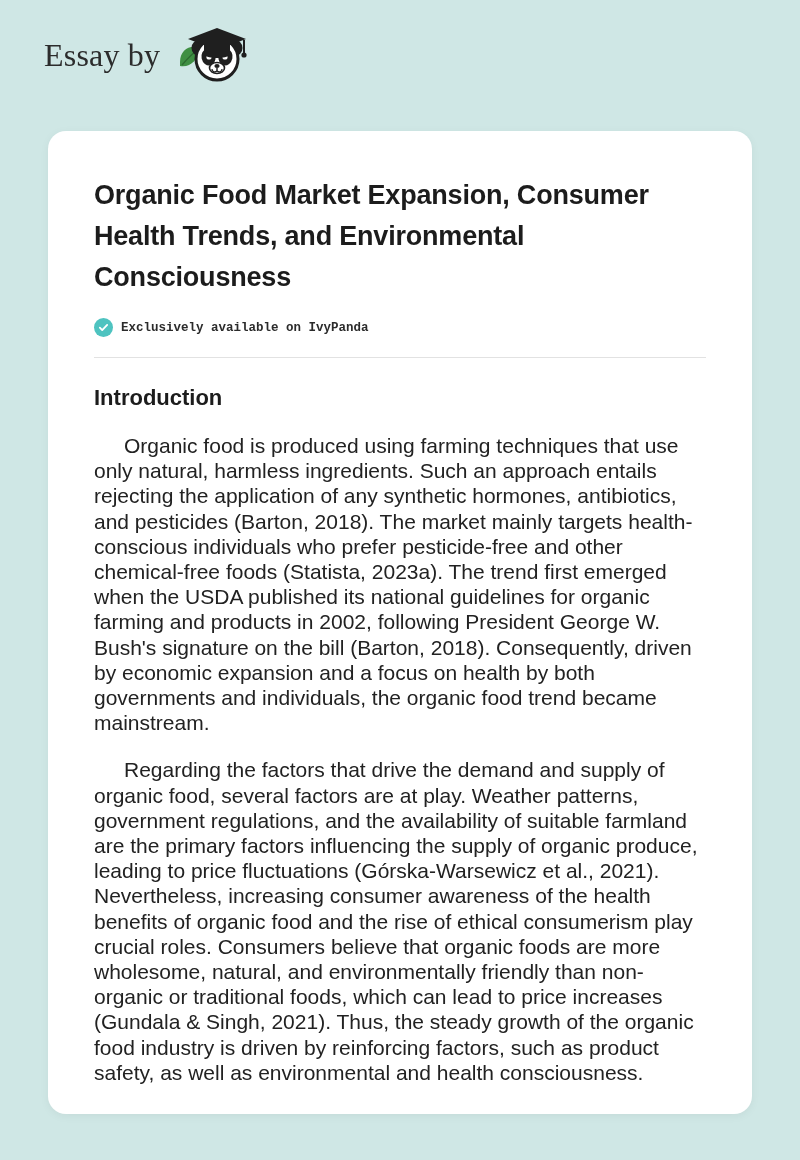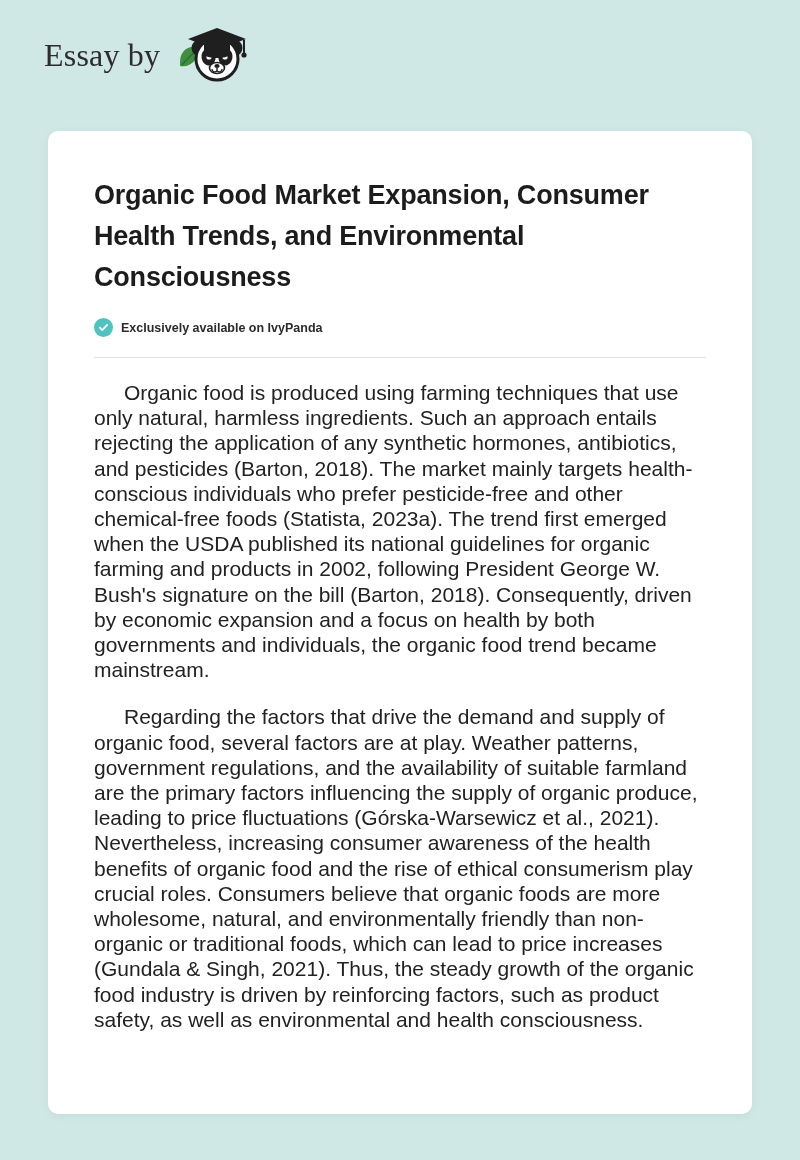--- a/index.html
+++ b/index.html
@@ -59,37 +59,38 @@
     font-weight: bold;
   }
   
   .card {
     position: absolute;
     left: 48px;
     top: 131px;
     width: 704px;
     height: 983px;
     background: #ffffff;
-    border-radius: 10px;
+    border-radius: 18px;
     box-shadow: 0 2px 10px rgba(0,0,0,0.05);
     box-sizing: border-box;
     padding: 44px 46px 40px 46px;
   }
   .doc-title {
     font-size: 27px;
     line-height: 41px;
     font-weight: bold;
     color: #1c1c1c;
     margin: 0 0 0 0;
     letter-spacing: -0.2px;
   }
   .badge-row {
     display: flex;
     align-items: center;
     margin-top: 20px;
+    font-family: Liberation Mono, monospace;
   }
   .badge-check {
     width: 19px;
     height: 19px;
     border-radius: 50%;
     background: #4ec3c0;
     display: flex;
     align-items: center;
     justify-content: center;
     margin-right: 8px;
@@ -168,18 +169,19 @@
       <span class="badge-check">
         <svg width="11" height="11" viewBox="0 0 12 12" xmlns="http://www.w3.org/2000/svg">
           <path d="M2 6.2 L4.6 8.8 L10 3.2" stroke="#ffffff" stroke-width="2" fill="none" stroke-linecap="round" stroke-linejoin="round"></path>
         </svg>
       </span>
       <span class="badge-text">Exclusively available on IvyPanda</span>
     </div>
 
     <div class="divider"></div>
 
+    <h2 class="section-heading">Introduction</h2>
 
     <p class="para">Organic food is produced using farming techniques that use only natural, harmless ingredients. Such an approach entails rejecting the application of any synthetic hormones, antibiotics, and pesticides (Barton, 2018). The market mainly targets health-conscious individuals who prefer pesticide-free and other chemical-free foods (Statista, 2023a). The trend first emerged when the USDA published its national guidelines for organic farming and products in 2002, following President George W. Bush's signature on the bill (Barton, 2018). Consequently, driven by economic expansion and a focus on health by both governments and individuals, the organic food trend became mainstream.</p>
     <p class="para">Regarding the factors that drive the demand and supply of organic food, several factors are at play. Weather patterns, government regulations, and the availability of suitable farmland are the primary factors influencing the supply of organic produce, leading to price fluctuations (Górska-Warsewicz et al., 2021). Nevertheless, increasing consumer awareness of the health benefits of organic food and the rise of ethical consumerism play crucial roles. Consumers believe that organic foods are more wholesome, natural, and environmentally friendly than non-organic or traditional foods, which can lead to price increases (Gundala &amp; Singh, 2021). Thus, the steady growth of the organic food industry is driven by reinforcing factors, such as product safety, as well as environmental and health consciousness.</p>
 
   </div>
 </div>
 
 </body></html>

